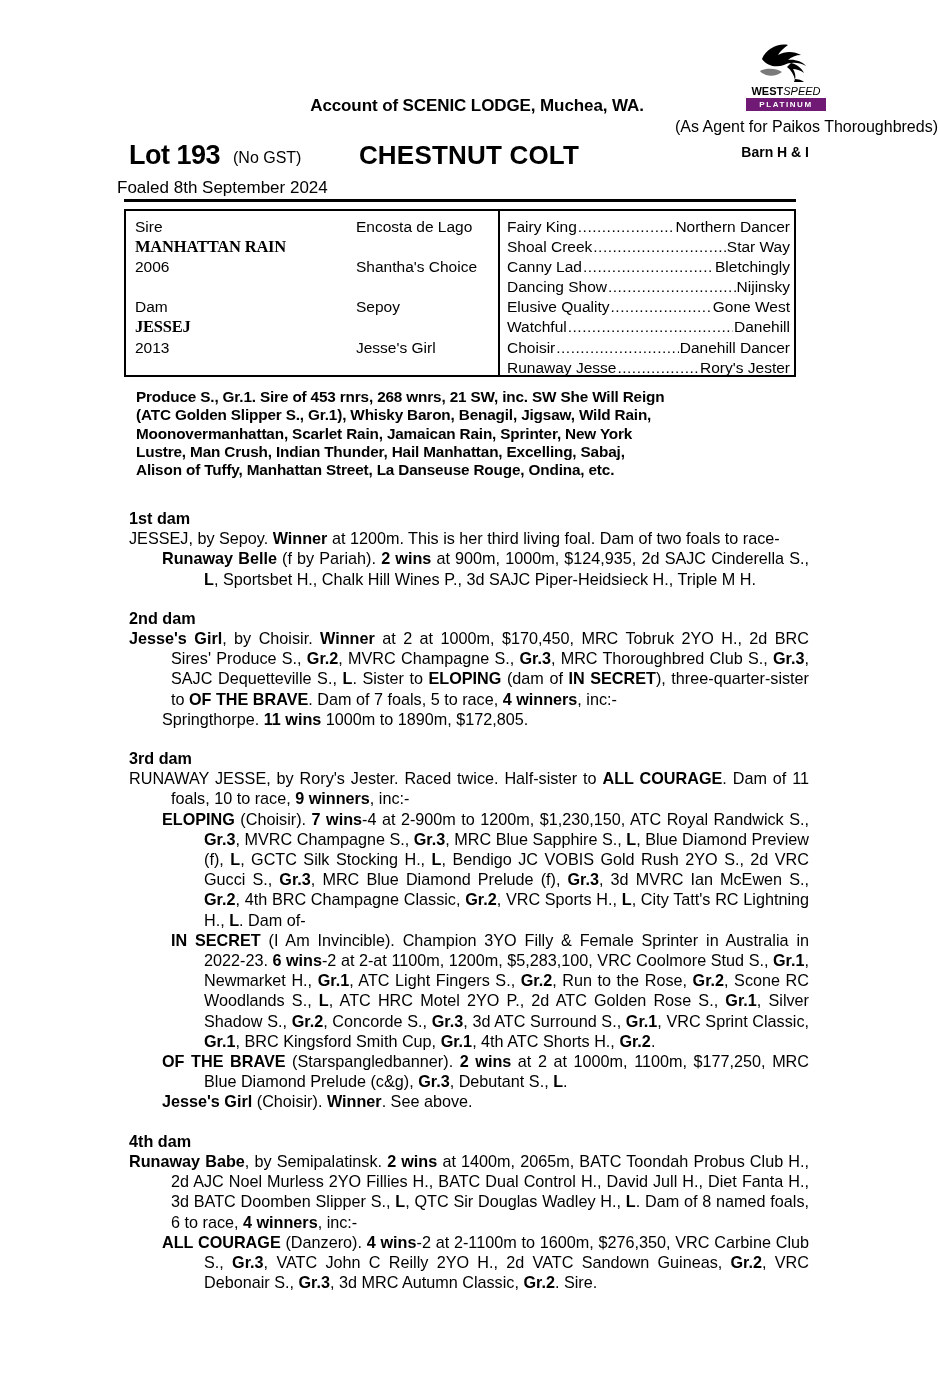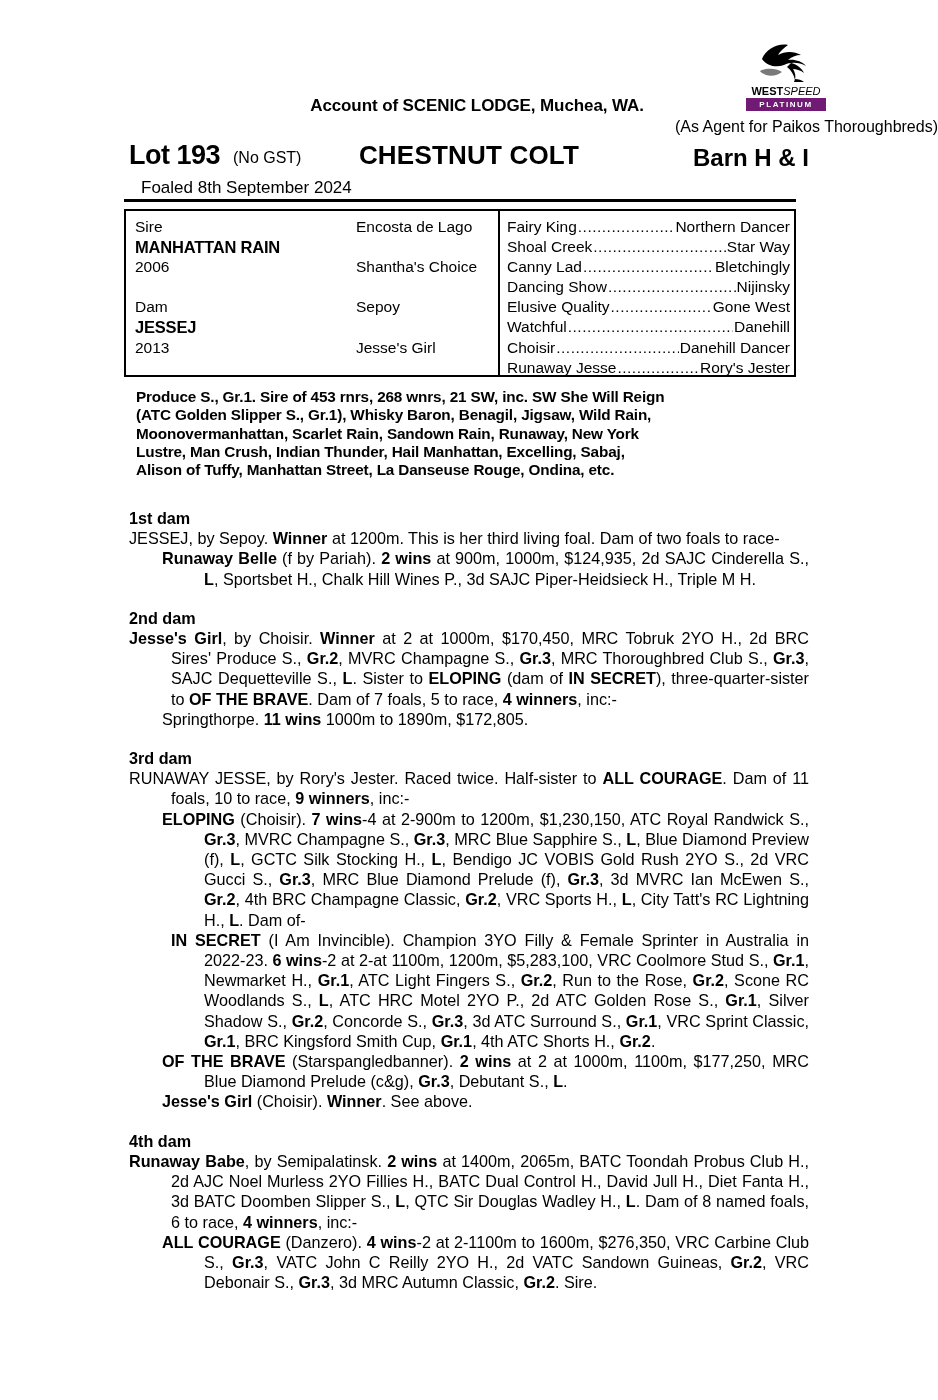--- a/index.html
+++ b/index.html
@@ -24,39 +24,39 @@
   .acct { position:absolute; left:0; top:96px; width:938px; text-align:center;
           font-size:17px; font-weight:bold; letter-spacing:-0.1px;padding-left:8px; }
   .agent { position:absolute; left:0; top:118px; width:938px; text-align:right;
            font-size:16px; }
 
   .lotrow { position:absolute; left:129px; top:140px; width:680px; height:32px; }
   .lotno { position:absolute; left:0; top:0; font-size:27px; font-weight:bold; letter-spacing:-0.5px;}
   .nogst { position:absolute; left:104px; top:9px; font-size:16px; }
   .colour { position:absolute; left:0; top:0; width:680px; text-align:center;
             font-size:26px; font-weight:bold; letter-spacing:0.2px; }
-  .barn { position:absolute; right:0; top:4px; font-size:24px; font-weight:bold; }
-
-  .foaled { position:absolute; left:141px; top:178px; font-size:17px; }
+  .barn { position:absolute; right:0; top:4px; font-size:14px; font-weight:bold; }
+
+  .foaled { position:absolute; left:117px; top:178px; font-size:17px; }
   .branded { position:absolute; left:514px; top:178px; font-size:17px; white-space:nowrap; }
   .brandmark { display:inline-block; width:19px; height:19px; border:1.6px solid #000;
                border-radius:50%; text-align:center; line-height:16px; font-size:14px;
                font-weight:normal; vertical-align:-4px; margin:0 1px; }
 
   .rule { position:absolute; left:124px; top:199px; width:672px; height:3px; background:#000; }
 
   
   .ped { position:absolute; left:124px; top:209px; width:672px; height:168px;
          border:2.5px solid #000; box-sizing:border-box; }
   .ped .vline { position:absolute; left:372px; top:0; width:1.5px; height:100%; background:#000; }
   .ped-col1 { position:absolute; left:9px; top:6px; width:230px; }
   .ped-col2 { position:absolute; left:230px; top:6px; width:140px; }
   .ped-col3 { position:absolute; left:381px; top:6px; width:283px; }
   .prow { height:20.1px; font-size:15.5px; line-height:20.1px; white-space:nowrap; overflow:hidden;}
-  .prow.b { font-weight:bold; font-size:16.5px; letter-spacing:-0.2px;}
+  .prow.b { font-weight:bold; font-size:16.5px; letter-spacing:-0.2px;font-family:Liberation Serif, serif;}
   .gp { display:flex; width:100%; align-items:baseline; }
   .gp .a { white-space:nowrap; }
   .gp .dots { flex:1 1 auto; overflow:hidden; white-space:nowrap;
               font-size:15.5px; letter-spacing:0.5px; margin:0 1px; }
   .gp .b2 { white-space:nowrap; }
 
   
   .siresum { position:absolute; left:136px; top:388px; width:672px;
              font-size:15.3px; font-weight:bold; line-height:18.3px;
              text-align:justify; letter-spacing:-0.15px; }
@@ -186,21 +186,21 @@
             <span class="dots">..........................................................................................</span>
             <span class="b2">Rory's Jester</span>
           </div>
         </div>
       </div>
   </div>
 
   <div class="siresum">
     <span>Produce S., Gr.1. Sire of 453 rnrs, 268 wnrs, 21 SW, inc. SW She Will Reign</span>
     <span>(ATC Golden Slipper S., Gr.1), Whisky Baron, Benagil, Jigsaw, Wild Rain,</span>
-    <span>Moonovermanhattan, Scarlet Rain, Sandown Rain, Runaway, New York</span>
+    <span>Moonovermanhattan, Scarlet Rain, Jamaican Rain, Sprinter, New York</span>
     <span>Lustre, Man Crush, Indian Thunder, Hail Manhattan, Excelling, Sabaj,</span>
     <span>Alison of Tuffy, Manhattan Street, La Danseuse Rouge, Ondina, etc.</span>
   </div>
 
   <div class="body">
 
     <div class="sec">
       <div class="damhead">1st dam</div>
       <div class="p0"><span class="first">JESSEJ</span><span>, by Sepoy. </span><b>Winner</b><span> at 1200m. This is her third living foal. Dam of two foals to race-</span></div>
       <div class="p1"><b class="first">Runaway Belle</b><span> (f by Pariah). </span><b>2 wins</b><span> at 900m, 1000m, $124,935, 2d SAJC Cinderella S., </span><b>L</b><span>, Sportsbet H., Chalk Hill Wines P., 3d SAJC Piper-Heidsieck H., Triple M H.</span></div>

